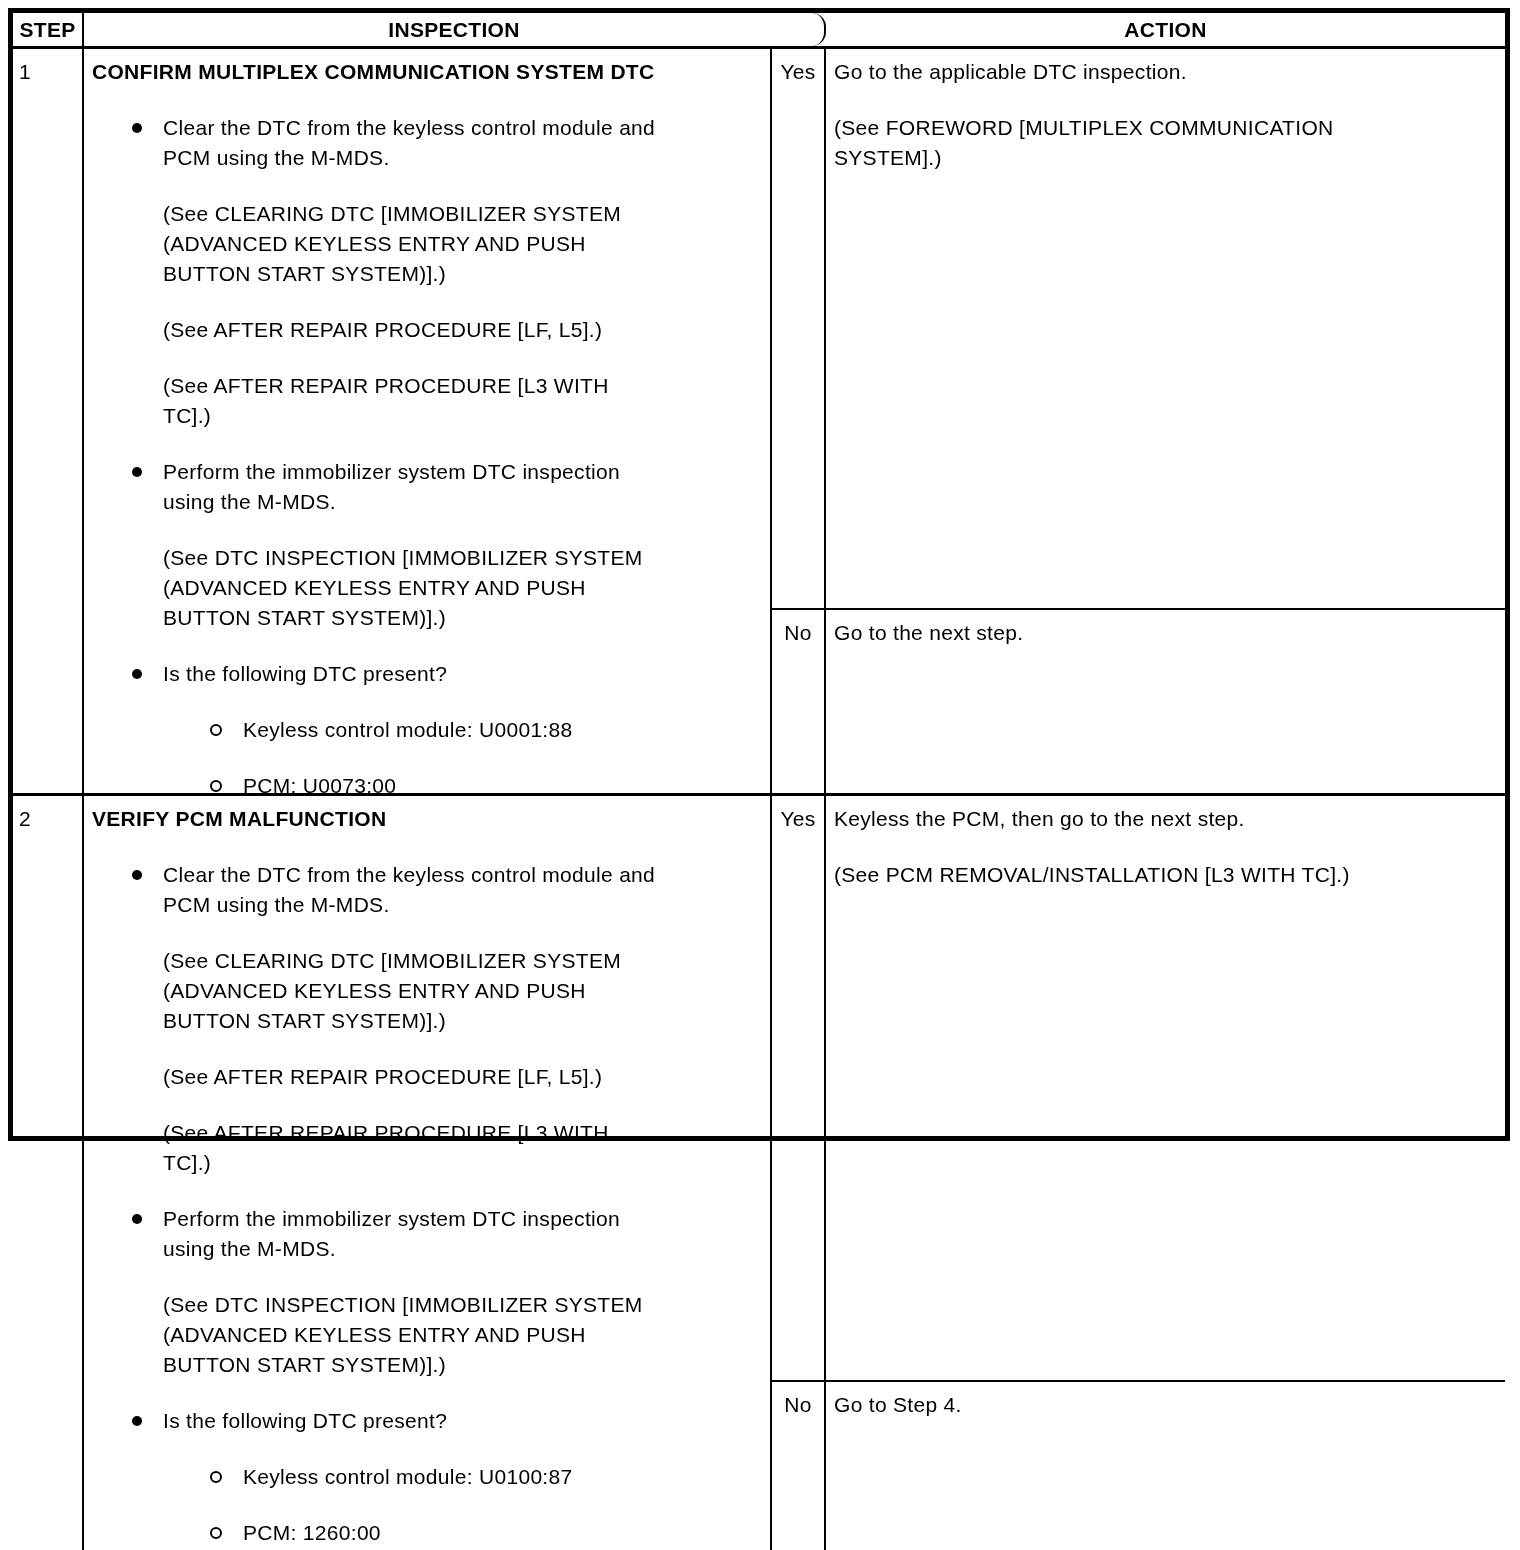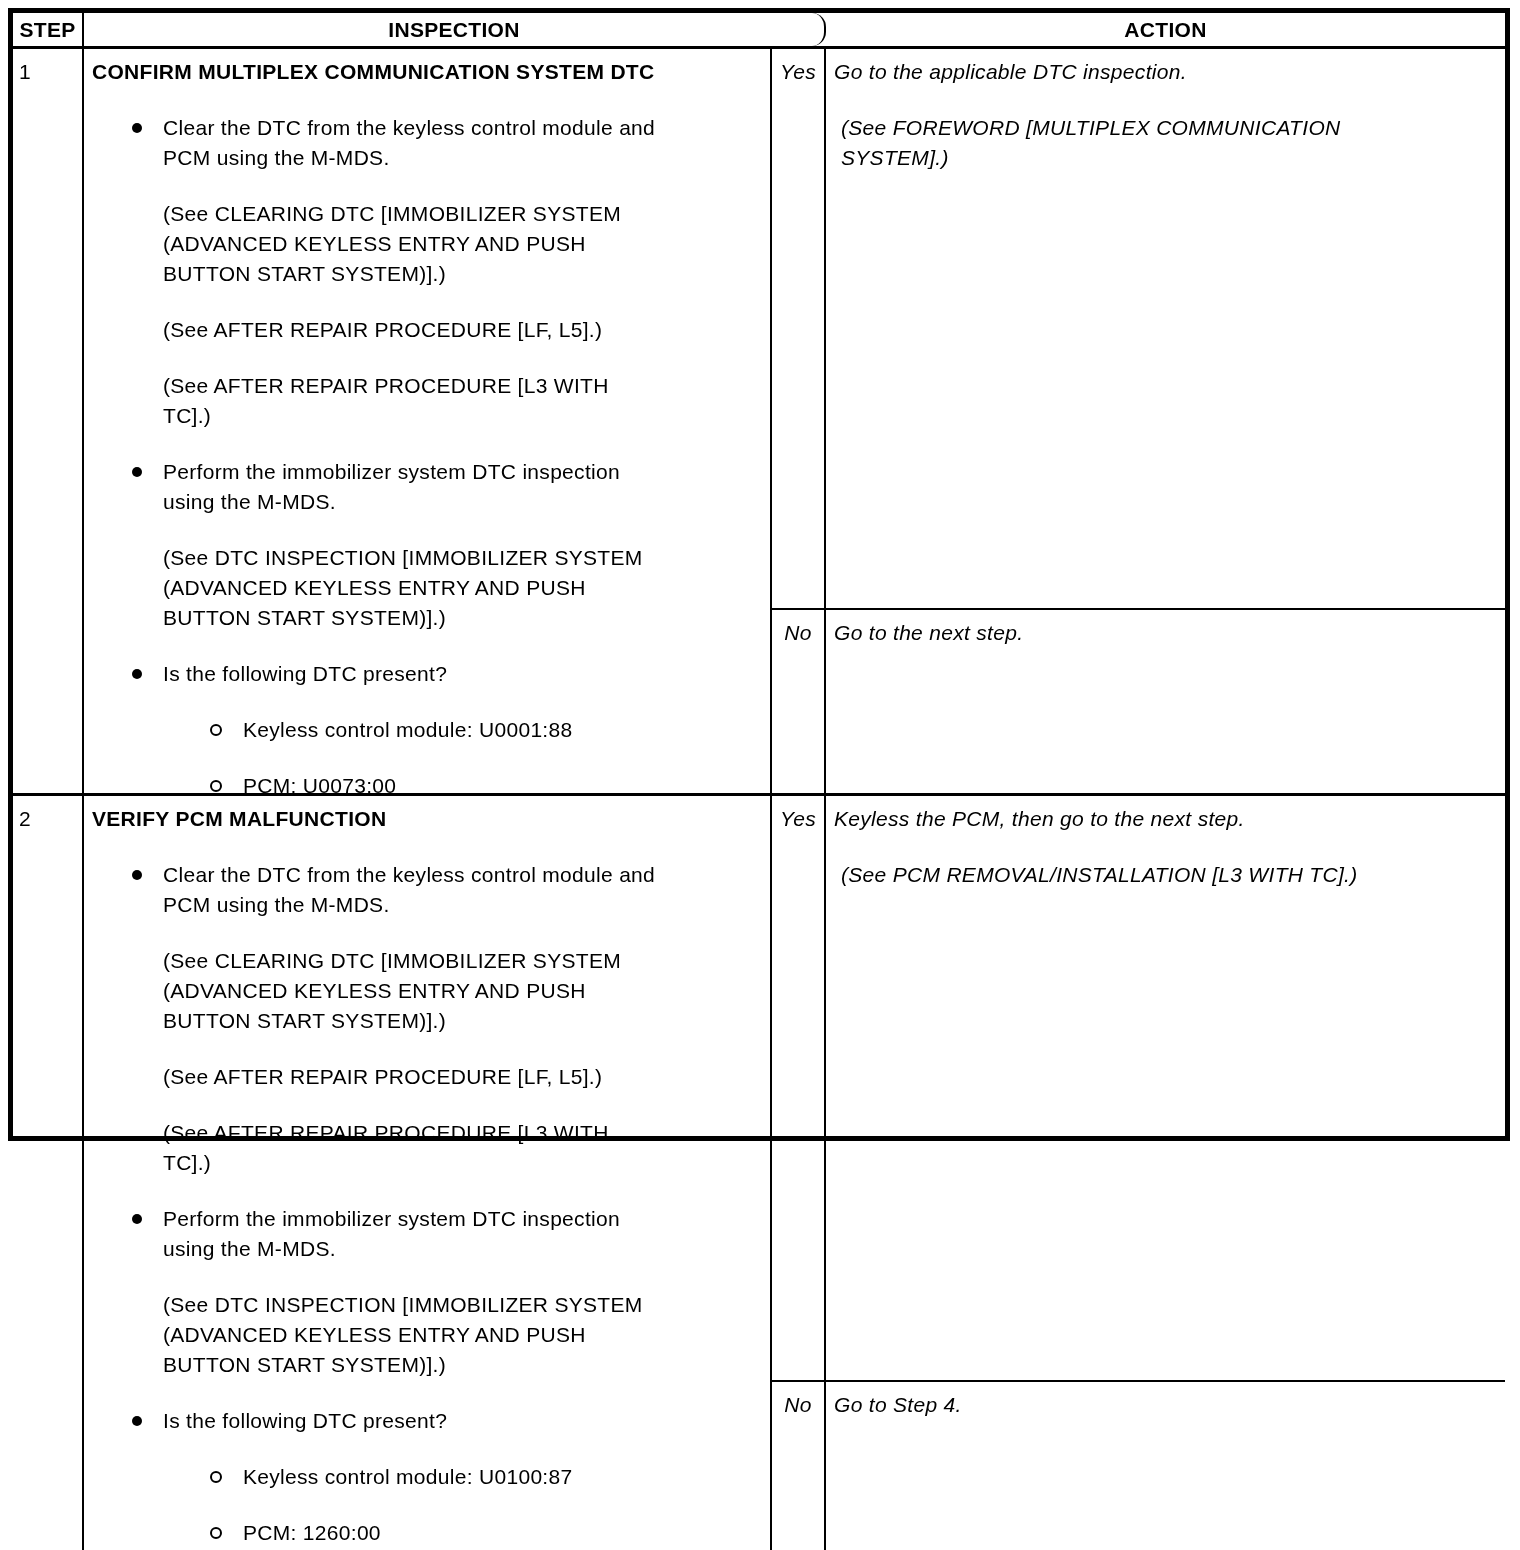--- a/index.html
+++ b/index.html
@@ -28,36 +28,36 @@
   .row2 { flex:1; }
   .c-step {
     width:71px; border-right:2px solid #000;
     padding:8px 2px 0 6px; font-size:21px; line-height:30px; letter-spacing:.3px;
   }
   .c-insp {
     width:688px; border-right:2px solid #000;
     padding:8px 6px 16px 8px; font-size:21px; line-height:30px; letter-spacing:.3px;
   }
   .ablock { flex:1; display:flex; flex-direction:column; }
-  .subrow { display:flex;font-style:italic; }
+  .subrow { display:flex; }
   .subrow.split1 { height:561px; border-bottom:2px solid #000; flex:0 0 auto; }
   .subrow.split2 { height:586px; border-bottom:2px solid #000; flex:0 0 auto; }
   .subrow.rest { flex:1; }
   .c-yn {
     width:54px; border-right:2px solid #000; padding-top:8px;
     text-align:center; font-size:21px; line-height:30px; letter-spacing:.3px;
   }
   .c-act {
     flex:1; padding:8px 10px 0 8px;
     font-size:21px; line-height:30px; letter-spacing:.3px;
   }
   
   .headline { font-weight:bold; white-space:pre-line; }
   .p { white-space:pre-line; }
-  .p + .p { margin-top:26px;margin-left:7px; }
+  .p + .p { margin-top:26px; }
   .li { display:flex; margin:26px 0 0 40px; }
   .li .mk { flex:0 0 31px; }
   .li.sub { margin-left:118px; }
   .li.sub .mk { flex:0 0 33px; }
   .dot { display:block; width:10px; height:10px; border-radius:50%; background:#000; margin-top:10px; }
   .ring { display:block; width:12px; height:12px; border-radius:50%; border:2.5px solid #000; margin-top:9px; }
   .txt { white-space:pre-line; }
   .ref { margin:26px 0 0 71px; white-space:pre-line; }
 </style>
 </head>

